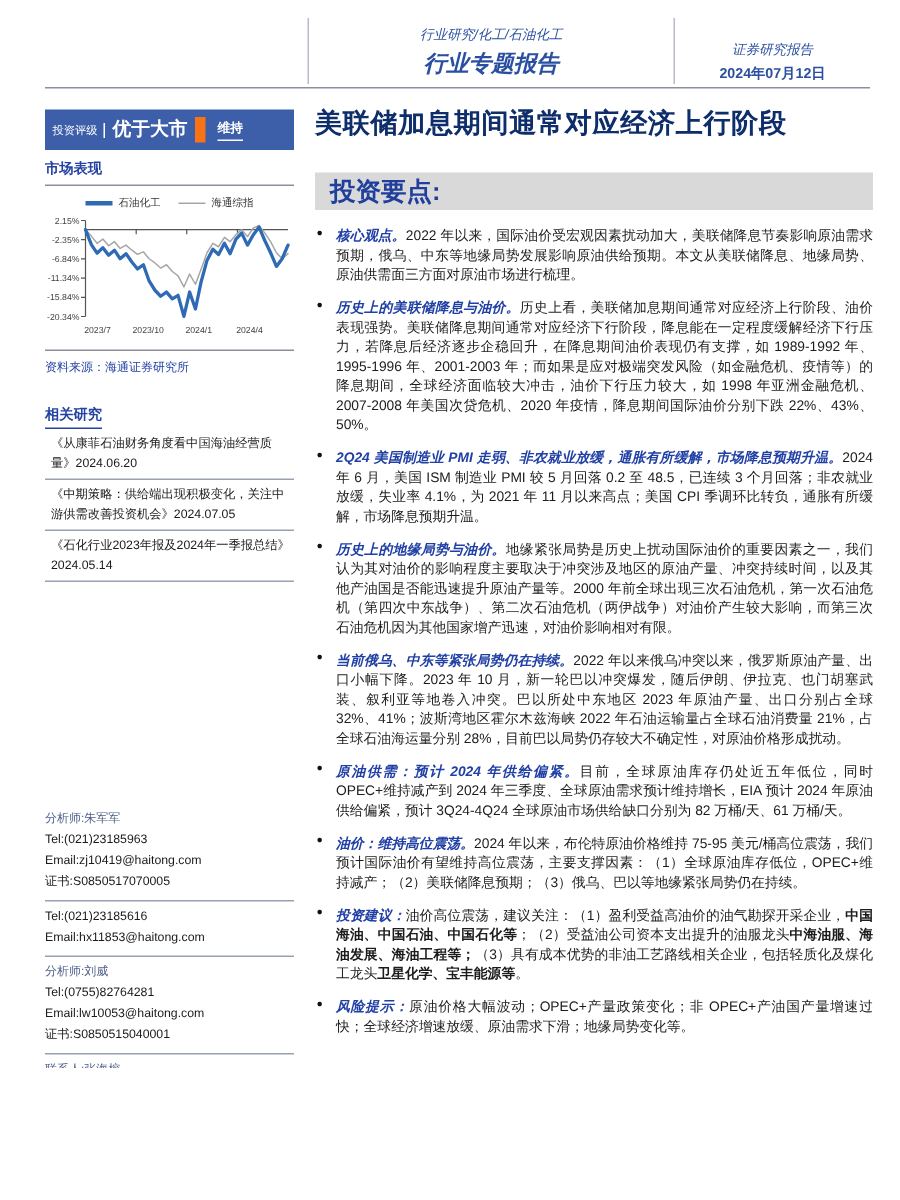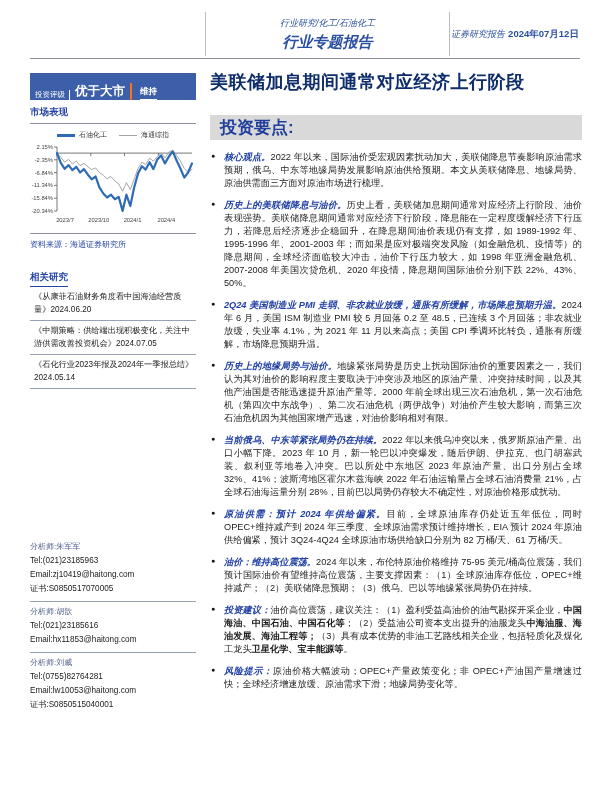--- a/index.html
+++ b/index.html
@@ -5,32 +5,32 @@
   * { margin:0; padding:0; box-sizing:border-box; }
   html,body { background:#fff; }
   body { font-family:"Liberation Sans","DejaVu Sans",sans-serif; color:#222; }
   #page { position:relative; width:600px; height:712px; background:#fff; overflow:hidden; }
 
   
   .header { position:absolute; top:12px; left:30px; width:550px; height:44px; display:flex; }
   .h-left { width:175px; }
   .h-center { width:245px; border-left:1px solid #b8bcc8; border-right:1px solid #b8bcc8;
               display:flex; flex-direction:column; justify-content:center; align-items:center; gap:3px; }
-  .h-right { flex:1; display:flex; flex-direction:row; justify-content:center; align-items:center; gap:3px; }
+  .h-right { flex:1; display:flex; flex-direction:column; justify-content:flex-end; align-items:center; gap:3px; }
   .h-industry { font-size:9px; color:#2a4fa0; font-style:italic; }
   .h-reporttype { font-size:15px; color:#2a4fa0; font-weight:bold; font-style:italic; }
   .h-label { font-size:9px; color:#2a4fa0; font-style:italic; }
   .h-date { font-size:9.5px; color:#2a4fa0; font-weight:bold; }
   .header-rule { position:absolute; top:58px; left:30px; width:550px; height:1px; background:#8a8f9a; }
 
   
   .rating-box { position:absolute; top:73px; left:30px; width:166px; height:27px; background:#3d5ea9;
-                color:#fff; display:flex; align-items:flex-end; padding:0 5px; }
+                color:#fff; display:flex; align-items:center; padding:0 5px; }
   .rating-label { font-size:7.5px; border-right:1px solid #fff; padding-right:4px; }
-  .rating-value { font-size:12.5px; font-weight:bold; padding:0 5px; border-right:2px solid #f97316; }
+  .rating-value { font-size:12.5px; font-weight:bold; padding:0 5px; border-right:7px solid #f97316; }
   .rating-status { font-size:8.5px; font-weight:bold; margin-left:8px; border-bottom:1px solid #fff; padding-bottom:1px; }
   .doc-title { position:absolute; top:70px; left:210px; width:375px; font-size:18px; font-weight:bold;
                color:#0e2d6b; letter-spacing:0.5px; }
 
   
   .sidebar { position:absolute; top:106px; left:30px; width:166px; }
   .sb-header { font-size:9.5px; font-weight:bold; color:#2443a3; }
   .sb-rule { height:1px; background:#8a8f9a; margin:4px 0 5px 0; }
   .legend { display:flex; justify-content:center; gap:12px; align-items:center; height:12px; margin-top:2px; }
   .legend-item { display:flex; align-items:center; gap:4px; }
@@ -144,21 +144,20 @@
     </div>
 
     <div class="analysts">
         <div class="analyst-block">
           <div class="analyst-role">分析师:朱军军</div>
           <div class="analyst-line">Tel:(021)23185963</div>
           <div class="analyst-line">Email:zj10419@haitong.com</div>
           <div class="analyst-line">证书:S0850517070005</div>
         </div>
         <div class="analyst-block">
-          <div class="analyst-role">分析师:胡歆</div>
           <div class="analyst-line">Tel:(021)23185616</div>
           <div class="analyst-line">Email:hx11853@haitong.com</div>
         </div>
         <div class="analyst-block">
           <div class="analyst-role">分析师:刘威</div>
           <div class="analyst-line">Tel:(0755)82764281</div>
           <div class="analyst-line">Email:lw10053@haitong.com</div>
           <div class="analyst-line">证书:S0850515040001</div>
         </div>
         <div class="analyst-block">

